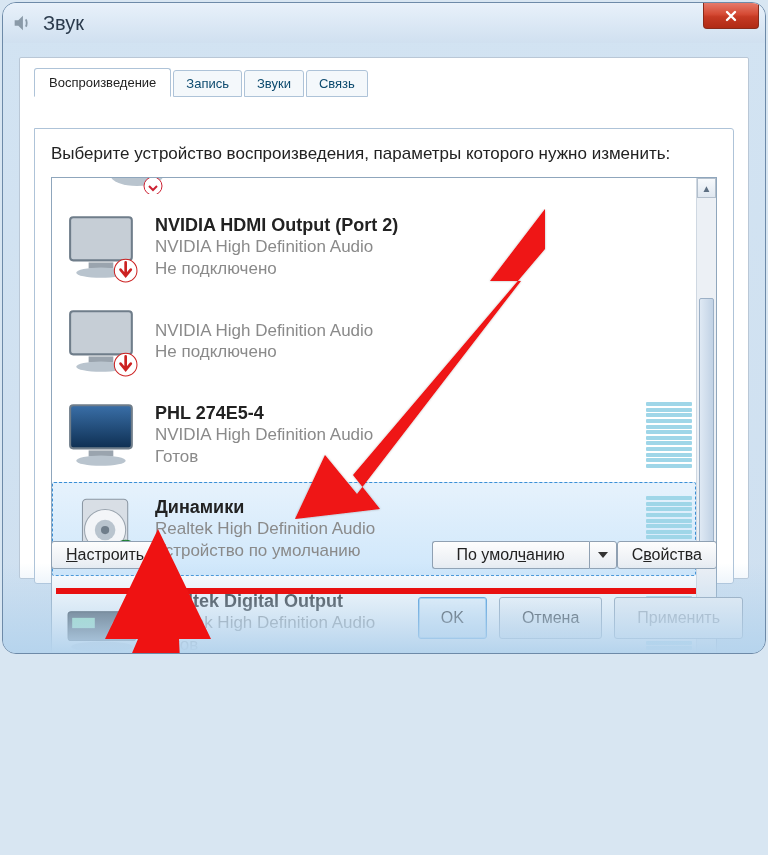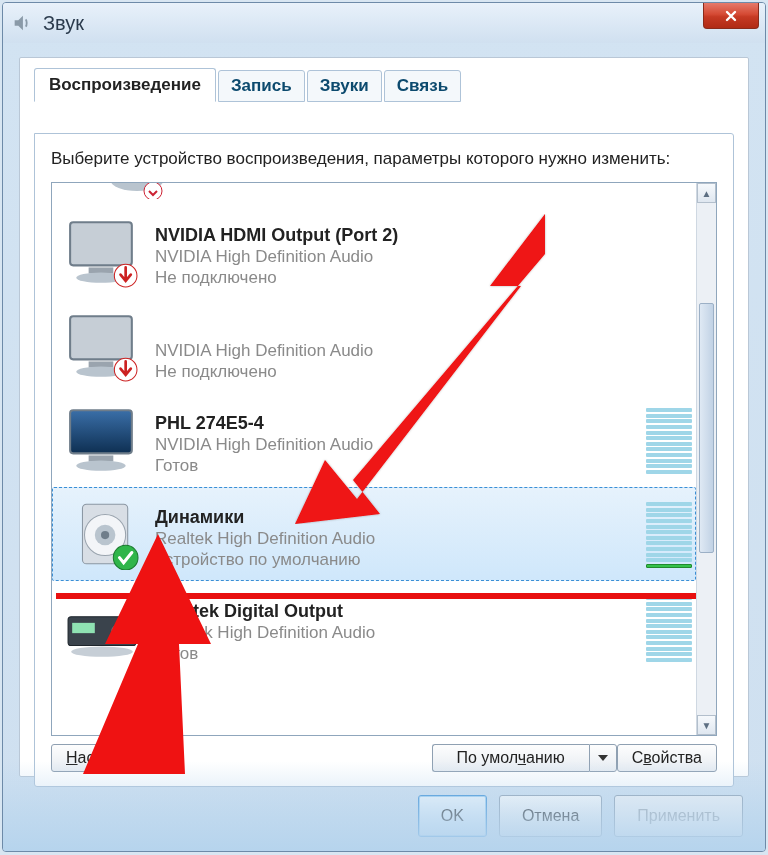--- a/index.html
+++ b/index.html
@@ -7,25 +7,25 @@
   font-family: "Segoe UI", Tahoma, sans-serif;
   font-size: 13px;
   background: #d8e6f2;
   width: 768px;
   height: 855px;
   overflow: hidden;
   position: relative;
 }
 .window {
   width: 764px;
-  height: 850px;
+  height: 652px;
   margin: 2px;
   background: linear-gradient(to bottom, #d2e3f2 0%, #cfe0f0 100%);
   border: 1px solid #6d8aa8;
-  border-radius: 4px;
+  border-radius: 14px;
   position: relative;
   overflow: hidden;
 }
 .titlebar {
   height: 40px;
   display: flex;
   align-items: center;
   padding: 0 8px;
   background: linear-gradient(to bottom, #e8f1fa 0%, #d0e0f0 100%);
   position: relative;
@@ -69,28 +69,27 @@
 }
 .tabs-row {
   display: flex;
   gap: 2px;
   margin-bottom: 0;
   position: relative;
   top: 2px;
 }
 .tab {
   padding: 6px 14px 6px 14px;
-  font-size: 17px;
+  font-size: 13px;
   border: 1px solid #aec3d8;
   border-bottom: 1px solid #fff;
   background: #fff;
   border-radius: 3px 3px 0 0;
   cursor: pointer;
   color: #222;
-  font-weight: bold;
 }
 .tab.inactive {
   border-bottom: 1px solid #aec3d8;
   background: #f4f8fb;
   color: #0c4a6e;
   padding: 5px 12px;
   margin-top: 2px;
 }
 .tab-body {
   border: 1px solid #aec3d8;
@@ -121,21 +120,21 @@
 }
 .partial-icon {
   position: absolute;
   top: -4px;
   left: 55px;
   width: 60px;
   height: 20px;
 }
 .device-item {
   display: flex;
-  align-items: flex-end;
+  align-items: center;
   padding: 10px 3px 10px 8px;
   position: relative;
   border: 1px solid transparent;
 }
 .device-item.selected {
   background: linear-gradient(to bottom, #e6f2fc 0%, #cfe7fb 100%);
   border: 1px dashed #3a8fd6;
   border-radius: 2px;
 }
 .dev-icon {

